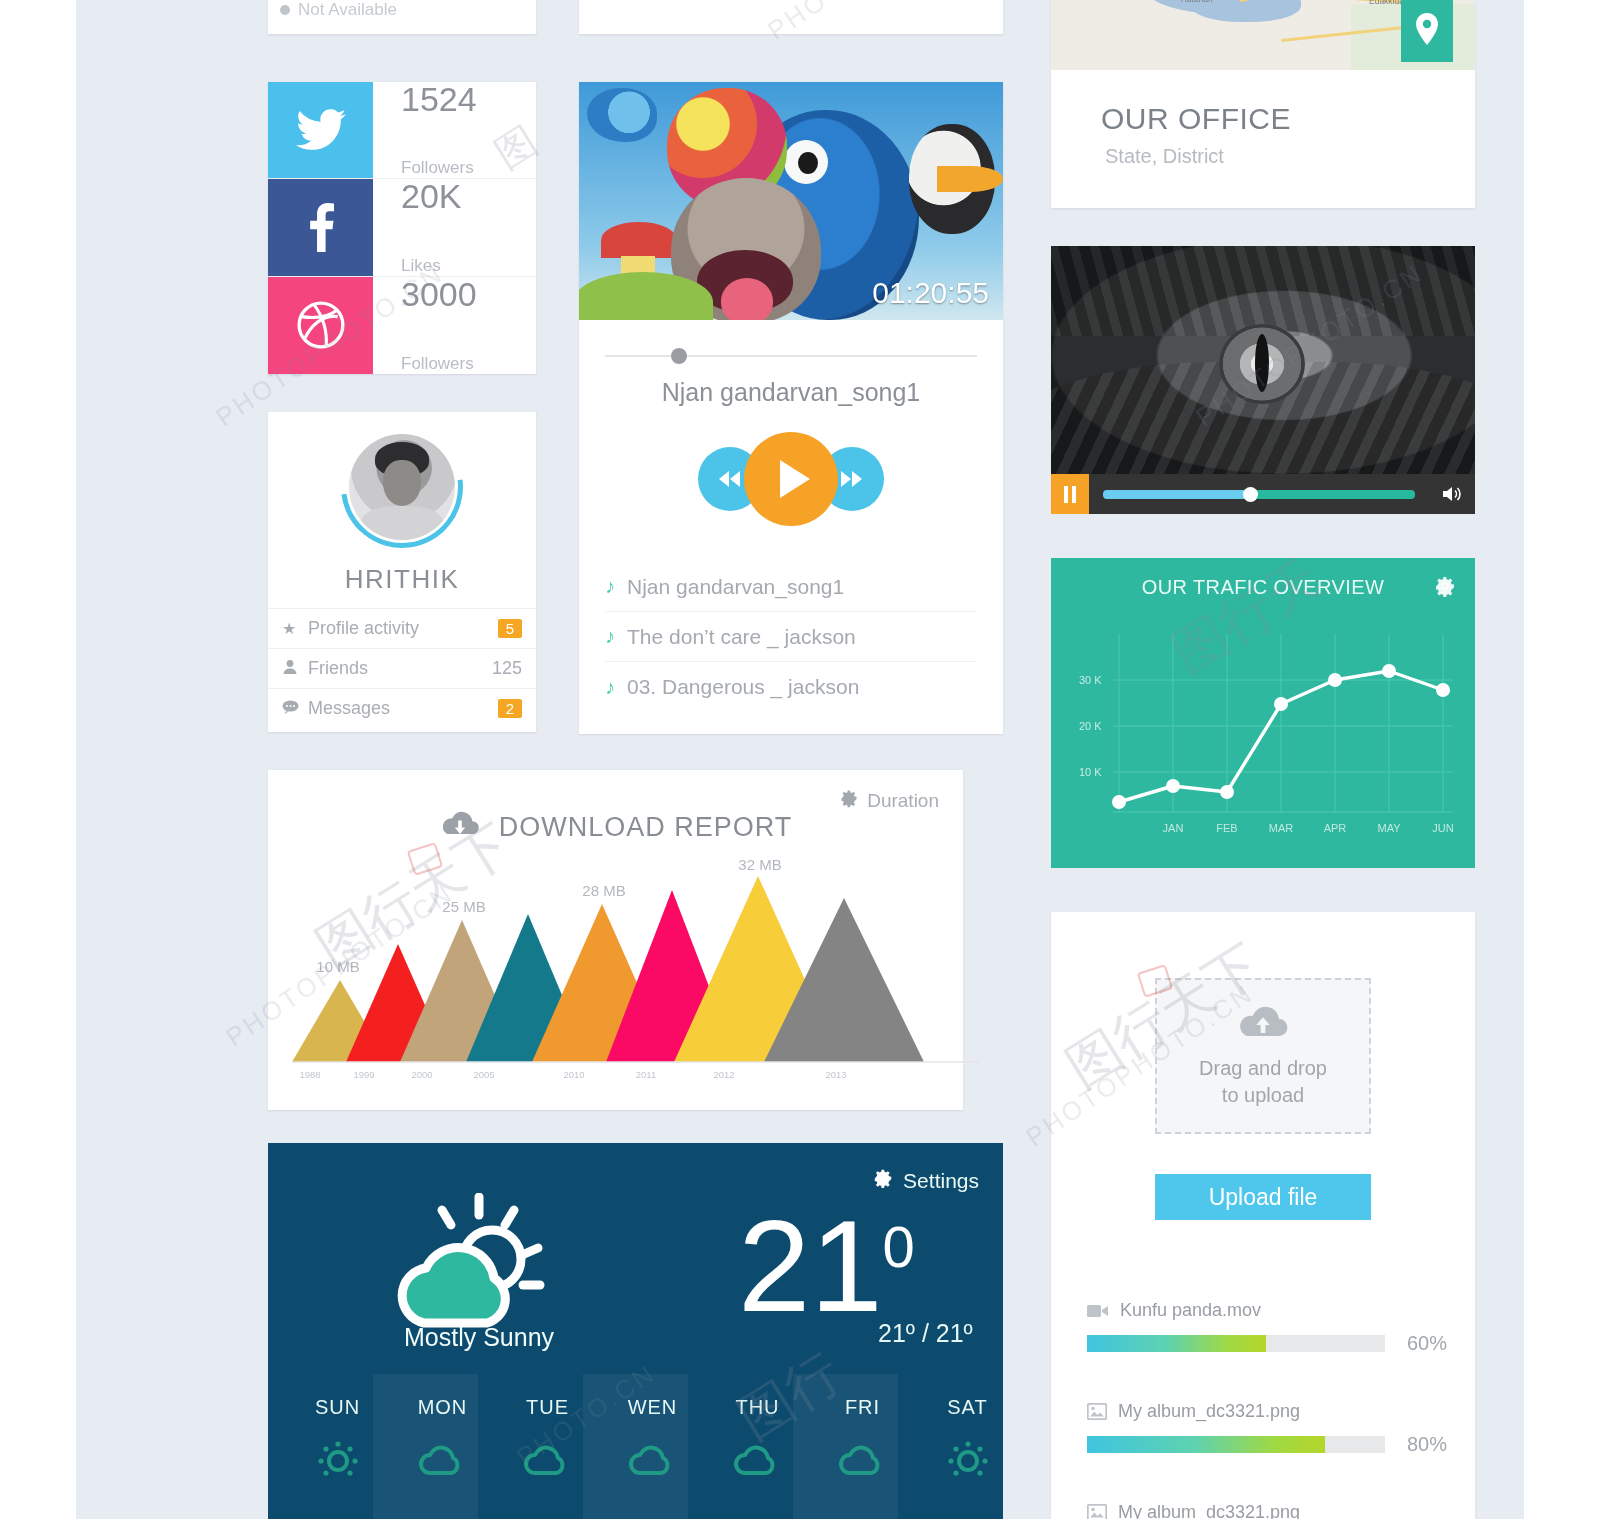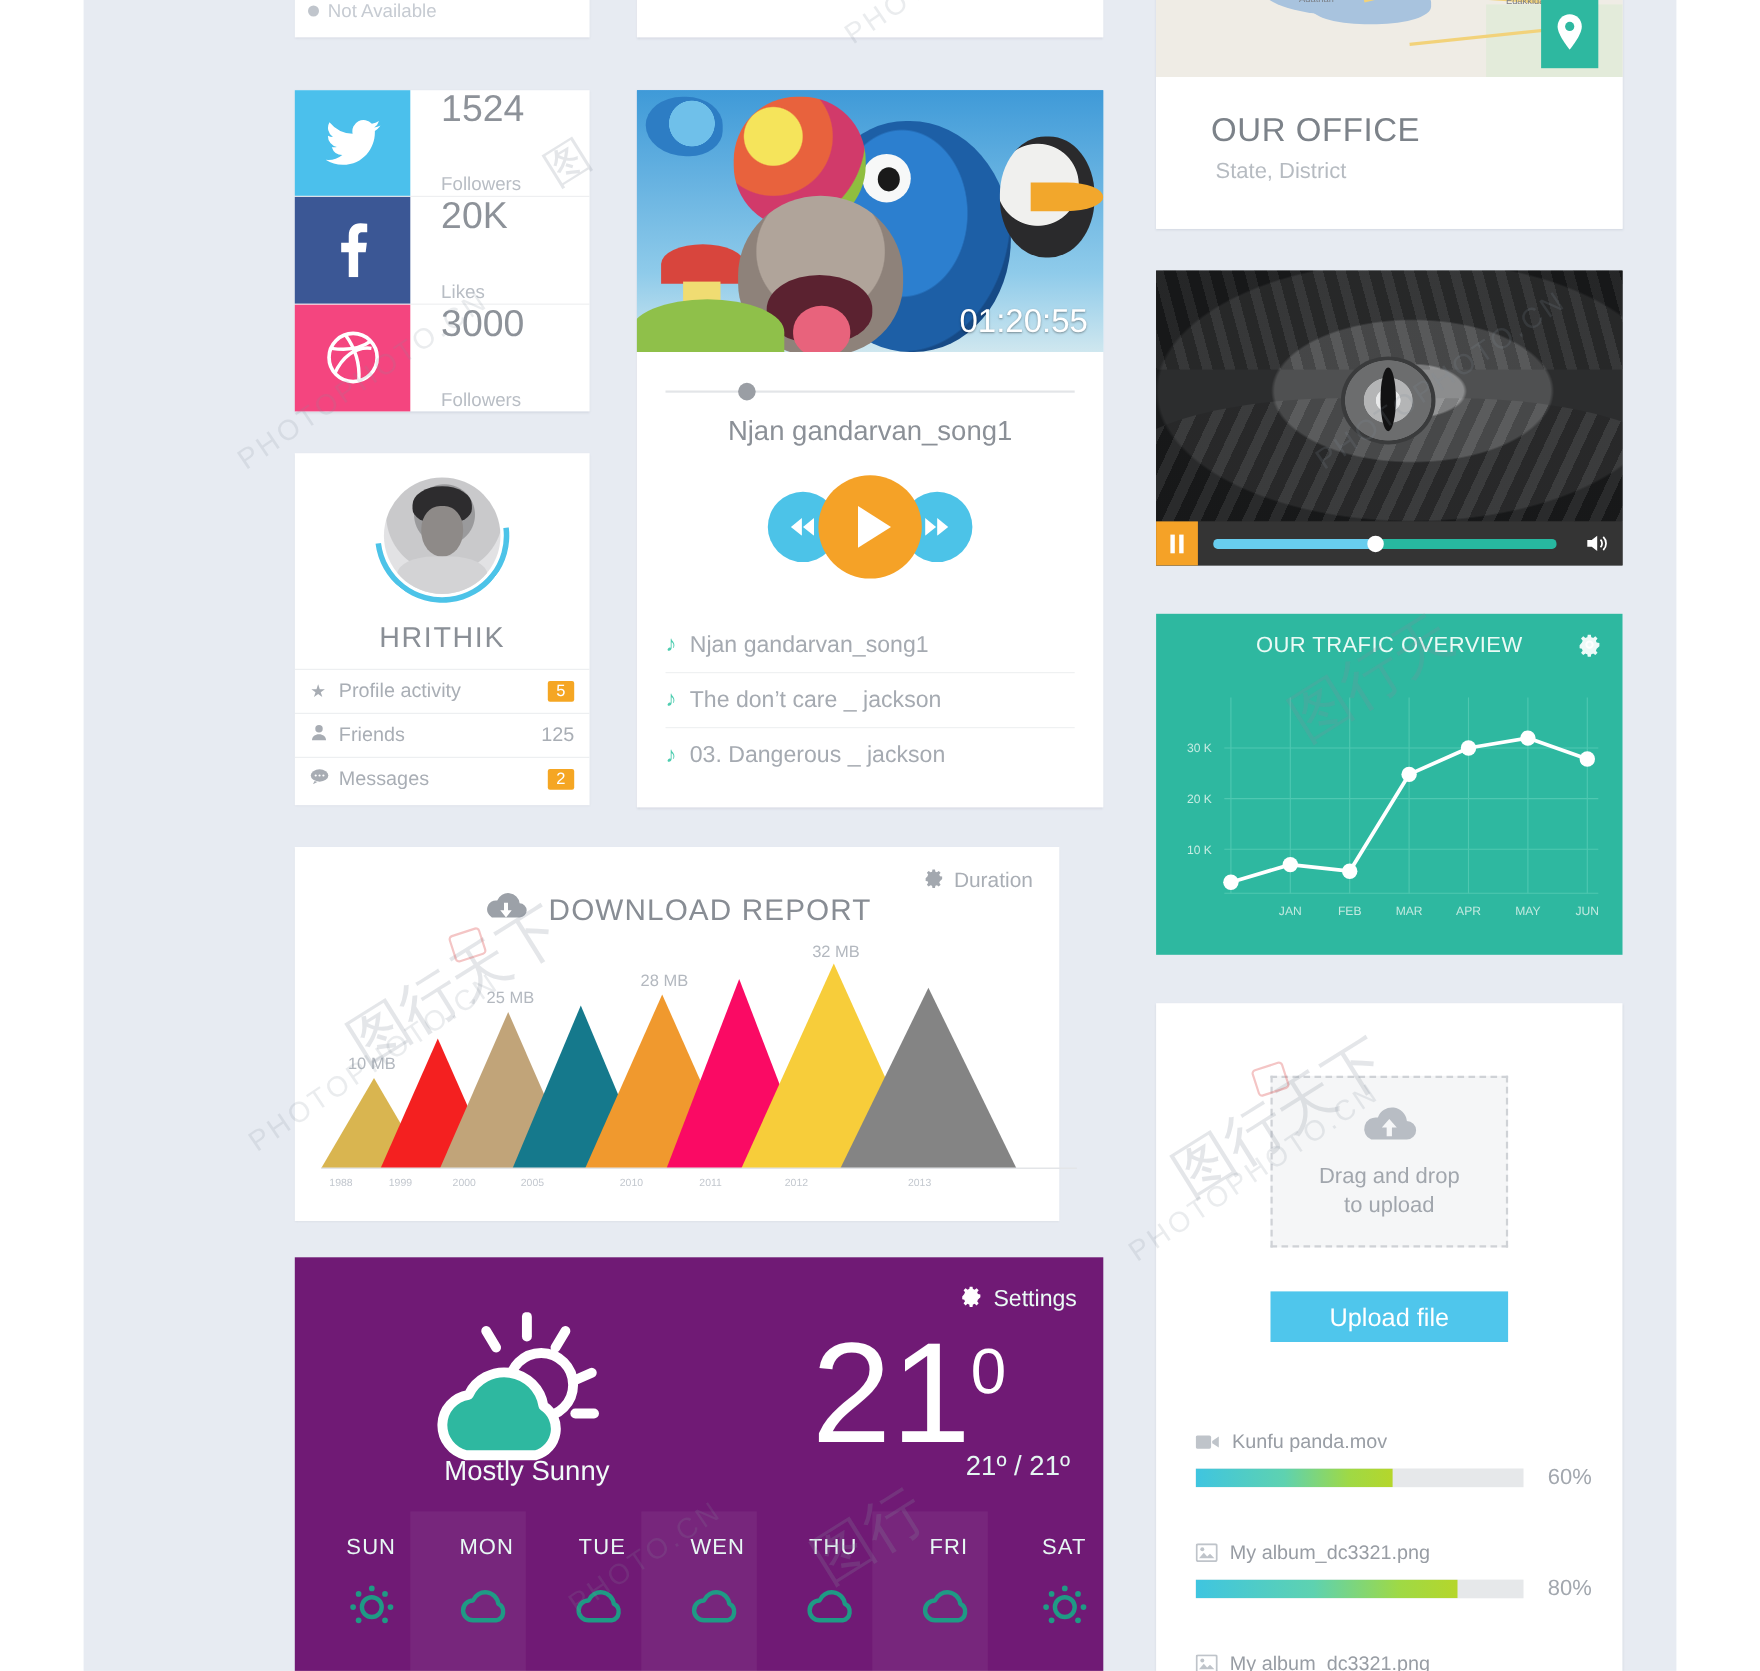--- a/index.html
+++ b/index.html
@@ -274,21 +274,21 @@
     position: absolute; right: 24px; top: 18px; display: flex; align-items: center;
     font-size: 19px; color: #a9aeb5;
   }
   #dl-duration .g { margin-right: 8px; color: #a3a8af; font-size: 20px; }
   #dl-chart { position: absolute; left: 14px; top: 92px; width: 707px; height: 225px; }
   #dl-chart svg { width: 100%; height: 100%; overflow: visible; }
   .mb-lab { fill: #b3b8bf; font-size: 15px; font-family: "Liberation Sans", sans-serif; text-anchor: middle; }
   .yr-lab { fill: #c2c7ce; font-size: 9.5px; font-family: "Liberation Sans", sans-serif; text-anchor: middle; }
 
   
-  #weather { left: 192px; top: 1143px; width: 735px; height: 376px; background: #701a75; box-shadow: none; }
+  #weather { left: 192px; top: 1143px; width: 735px; height: 376px; background: #0c4a6e; box-shadow: none; }
   #wx-settings {
     position: absolute; right: 24px; top: 24px; display: flex; align-items: center;
     font-size: 21px; color: #eafaf5;
   }
   #wx-settings .g { margin-right: 9px; font-size: 23px; }
   #wx-icon { position: absolute; left: 112px; top: 50px; width: 200px; height: 160px; }
   #wx-cond {
     position: absolute; left: 86px; top: 180px; width: 250px; text-align: center;
     font-size: 25px; color: #f2fcf9;
   }

